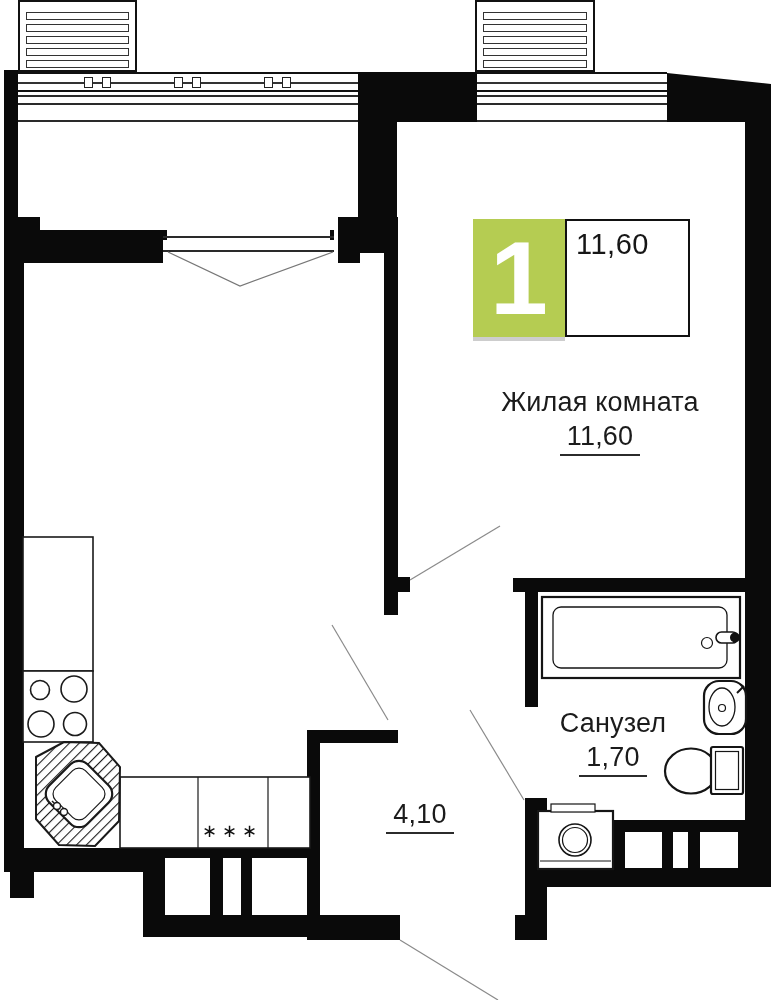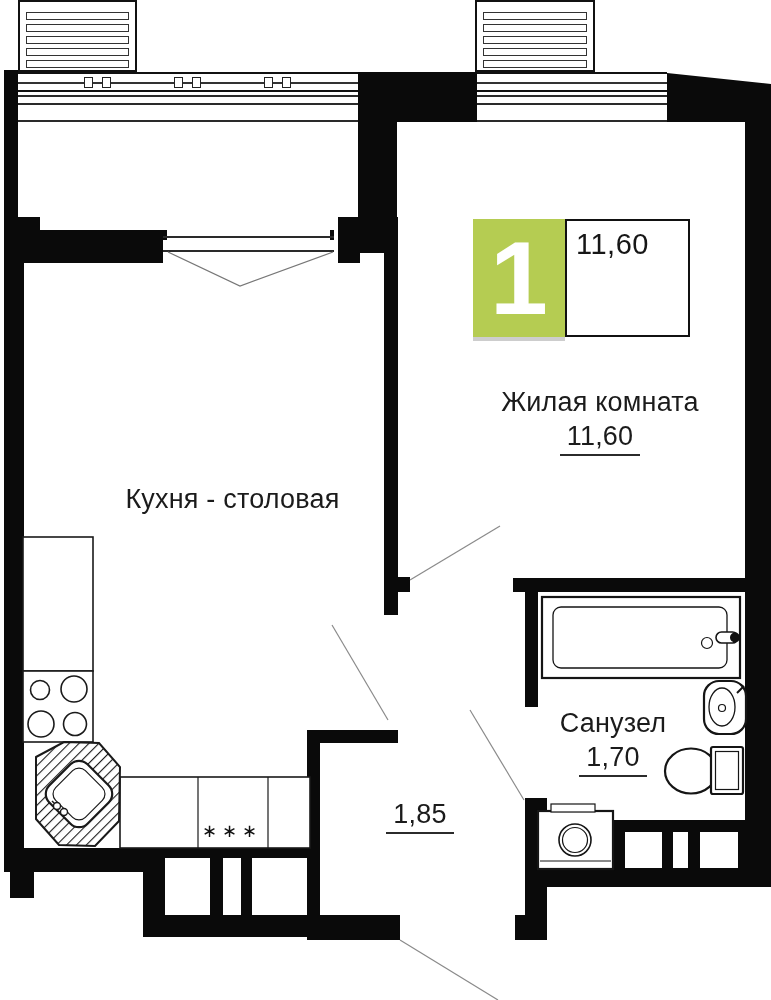--- a/index.html
+++ b/index.html
@@ -160,24 +160,23 @@
       <circle cx="575" cy="840" r="16" stroke-width="1.6" fill="none"></circle>
       <circle cx="575" cy="840" r="12.5" stroke-width="1.2" fill="none"></circle>
     </g>
   </svg>
 
   <div class="room-label" style="left:455px; top:385px; width:290px;">
     <div>Жилая комната</div>
     <div><span class="area">11,60</span></div>
   </div>
   <div class="room-label" style="left:95px; top:482px; width:275px;">
-    <div>Кухня - столовая</div>
   </div>
   <div class="room-label" style="left:330px; top:797px; width:180px;">
-    <div><span class="area">1,85</span></div>
+    <div><span class="area">4,10</span></div>
   </div>
   <div class="room-label" style="left:528px; top:706px; width:170px;">
     <div>Санузел</div>
     <div><span class="area">1,70</span></div>
   </div>
 
   <div class="stars">∗∗∗</div>
 
   <div class="badge">
     <div class="badge-num" style="background: rgb(181, 204, 82);">1</div>

